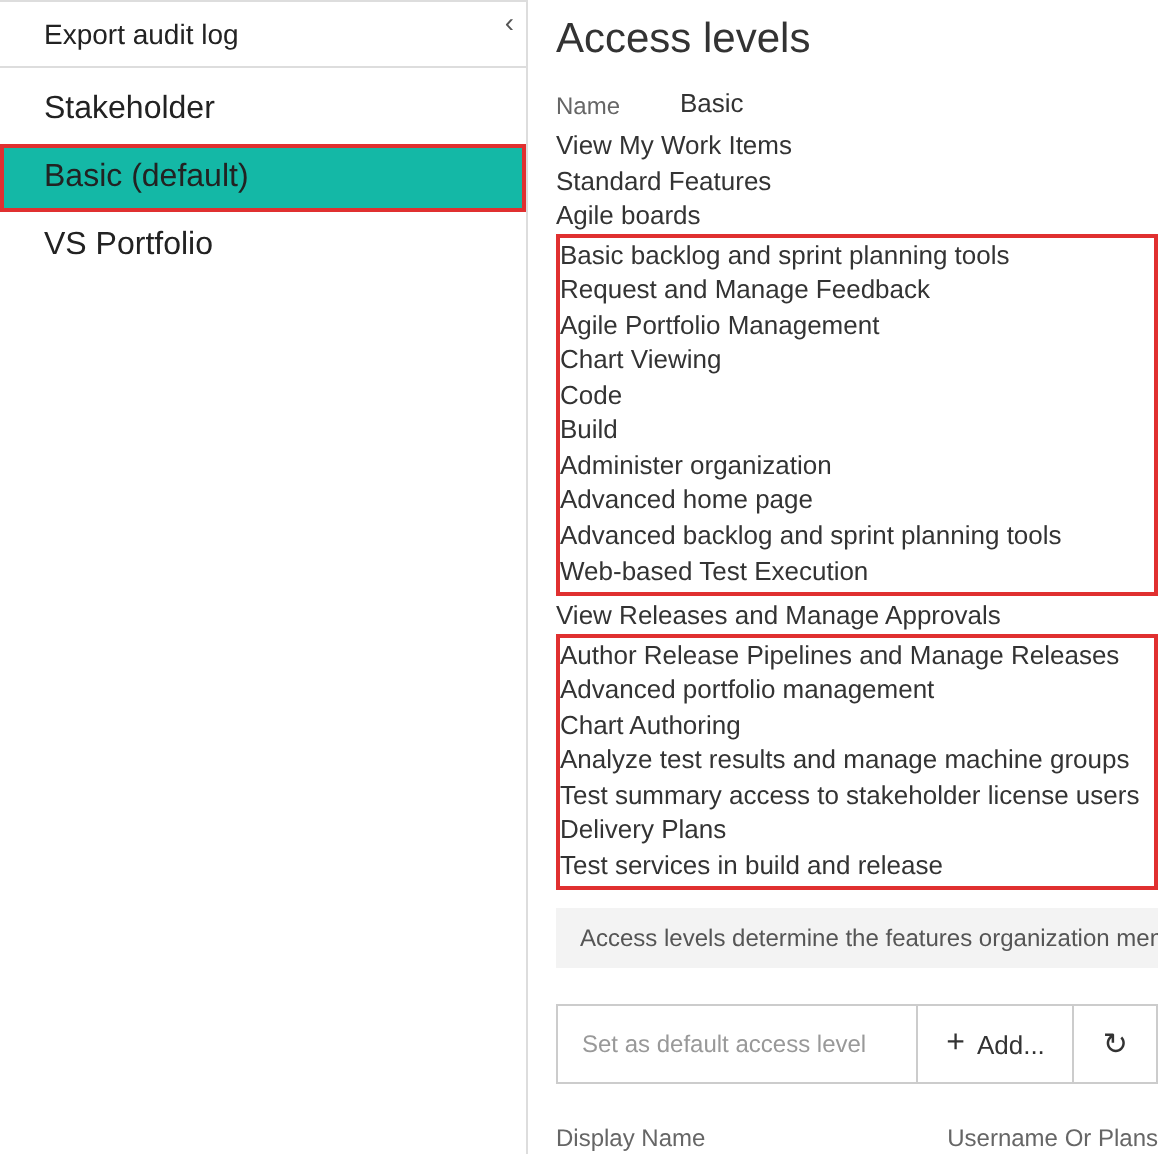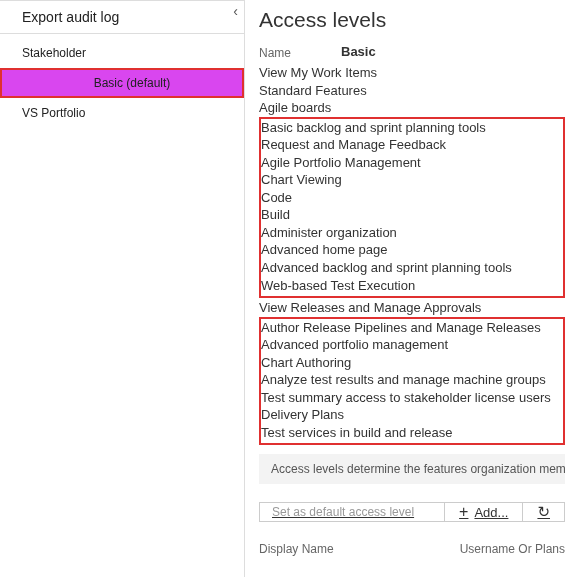--- a/index.html
+++ b/index.html
@@ -1,40 +1,40 @@
 <!DOCTYPE html>
 <html><head>
 <meta charset="utf-8">
 <style>
   * { box-sizing: border-box; margin: 0; padding: 0; }
   body { font-family: "Segoe UI", Arial, sans-serif; font-size: 13px; color: #333; background: #fff; width: 579px; height: 577px; overflow: hidden; display: flex; }
   
-  .sidebar { width: 245px; border-right: 1px solid #ddd; display: flex; flex-direction: column; }
+  .sidebar { width: 264px; border-right: 1px solid #ddd; display: flex; flex-direction: column; }
   .export-header { padding: 8px 0 8px 22px; font-size: 14px; color: #222; position: relative; border-top: 1px solid #ddd; border-bottom: 1px solid #ddd;}
   .collapse-icon { position: absolute; right: 6px; top: 2px; font-size: 14px; color: #555; }
   
   .nav-list { padding-top: 4px; }
-  .nav-item { padding: 8px 0 8px 22px; font-size: 12px; color: #222; cursor: pointer; }
-  .nav-item.selected { background: #d946ef; border: 2px solid #e03030; padding: 6px 0 6px 20px; text-align: center; }
+  .nav-item { padding: 8px 0 8px 22px; font-size: 16px; color: #222; cursor: pointer; }
+  .nav-item.selected { background: #14b8a6; border: 2px solid #e03030; padding: 6px 0 6px 20px; }
   
-  .main { flex: 1; padding: 8px 14px 0 14px; overflow: hidden; }
+  .main { flex: 1; padding: 8px 0 0 14px; overflow: hidden; }
   .title { font-size: 21px; font-weight: 300; color: #333; margin-bottom: 12px; }
   
-  .row { display: flex; margin-bottom: 4px; gap: 20px; }
+  .row { display: flex; margin-bottom: 4px; }
   .row-label { width: 62px; color: #666; font-size: 12px; padding-top: 2px; }
   .row-value { flex: 1; font-size: 13px; }
-  .name-value { font-weight: 700; }
+  .name-value { font-weight: 400; }
   
   .features-col { display: flex; flex-direction: column; line-height: 1.35; font-size: 13px; }
   .feat-block { border: 2px solid #e03030; padding: 0 0 2px 0; margin-bottom: 1px; }
   .feat-line { white-space: nowrap; overflow: hidden; }
   
   .desc-bar { background: #f3f3f3; padding: 8px 12px; color: #555; font-size: 12px; margin-top: 8px; white-space: nowrap; overflow: hidden; }
   
-  .toolbar { display: flex; align-items: stretch; border: 1px solid #ccc; margin-top: 18px; height: 20px; text-decoration: underline; }
+  .toolbar { display: flex; align-items: stretch; border: 1px solid #ccc; margin-top: 18px; height: 40px; }
   .toolbar-default { flex: 1; color: #999; font-size: 12px; display: flex; align-items: center; padding-left: 12px; }
   .toolbar-btn { border-left: 1px solid #ccc; padding: 0 14px; display: flex; align-items: center; gap: 6px; cursor: pointer; font-size: 13px; }
   .plus { font-size: 16px; line-height: 1; }
   .refresh { font-size: 15px; }
   
   .grid-header { display: flex; color: #666; font-size: 12px; margin-top: 20px; padding-bottom: 4px; }
   .col-dn { flex: 1; }
   .col-scope { white-space: nowrap; }
 </style>
 </head>

